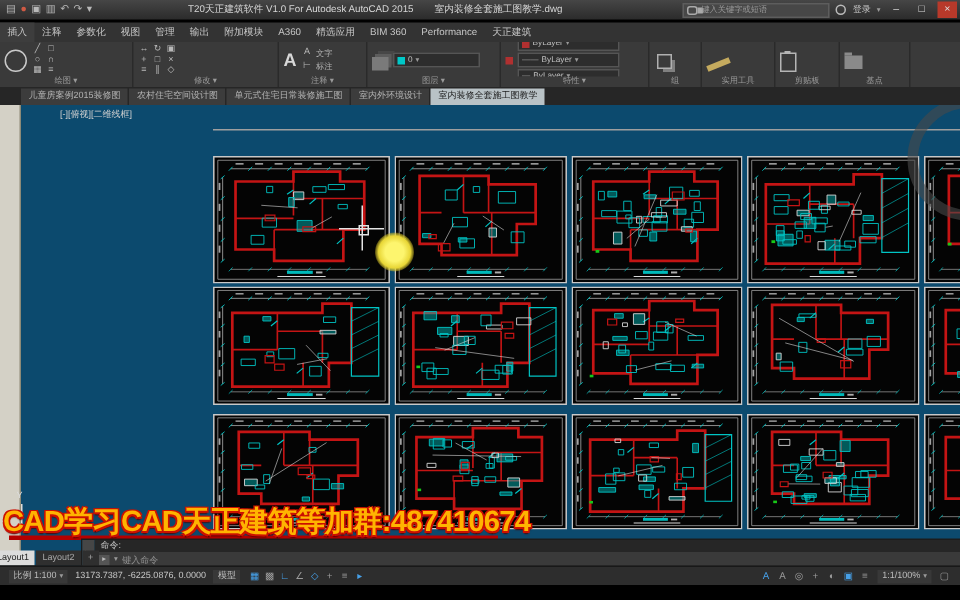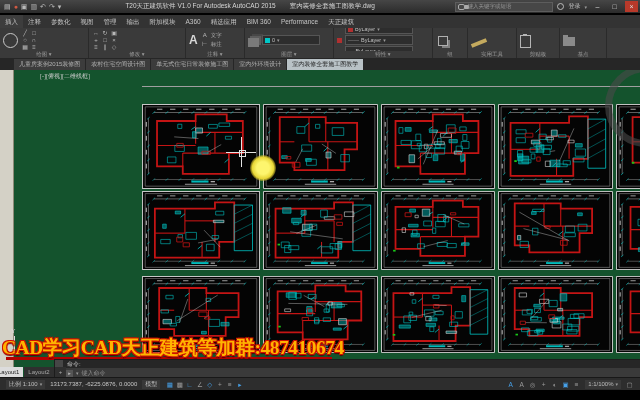--- a/index.html
+++ b/index.html
@@ -47,21 +47,21 @@
   .ruler{width:16px;height:4px;background:#c4aa5e;transform:rotate(-22deg);margin-top:6px;}
   .clip{width:9px;height:11px;border:1px solid #b5b5b5;position:relative;margin-top:2px;}
   .clip::before{content:"";position:absolute;left:2px;top:-2px;width:4px;height:2px;background:#b5b5b5;}
   .fold{width:12px;height:9px;background:#8a8a8a;position:relative;margin-top:3px;}
   .fold::before{content:"";position:absolute;left:0;top:-2px;width:5px;height:2px;background:#8a8a8a;}
   
   #filetabs{left:0;top:58px;width:640px;height:12px;background:#262626;display:flex;align-items:flex-end;gap:1px;padding-left:14px;}
   .ftab{height:11px;line-height:11px;padding:0 5px;font-size:6px;background:#3c3c3c;color:#b2b2b2;white-space:nowrap;}
   .ftab.active{background:#b9c2c6;color:#1c1c1c;}
   
-  #workspace{left:0;top:70px;width:640px;height:307px;background:#14532d;overflow:hidden;font-family:Liberation Serif, serif;}
+  #workspace{left:0;top:70px;width:640px;height:307px;background:#0c4a6e;overflow:hidden;}
   #sidestrip{left:0;top:0;width:13px;height:307px;background:#d4d1c6;border-right:1px solid #8d8a77;}
   #vplabel{left:40px;top:2px;color:#d0d0d0;font-size:6px;white-space:nowrap;}
   #topline{left:142px;top:16px;width:498px;height:1px;background:#9f9f9f;}
   .sheet{position:absolute;}
   #marker{width:26px;height:26px;border-radius:50%;
           background:radial-gradient(circle,#fdf56e 0 34%,#e9d škoda?,transparent);}
   #marker{background:radial-gradient(circle,#fdf56e 0 34%,#e8d636 58%,rgba(180,160,20,.35) 72%,rgba(0,0,0,0) 76%);}
   .xline{background:#e4e4e4;}
   #pickbox{width:5px;height:5px;border:1px solid #e4e4e4;background:transparent;}
   #watermark{width:68px;height:68px;border:7px solid #4a4a4a;border-radius:50%;opacity:.6;}

